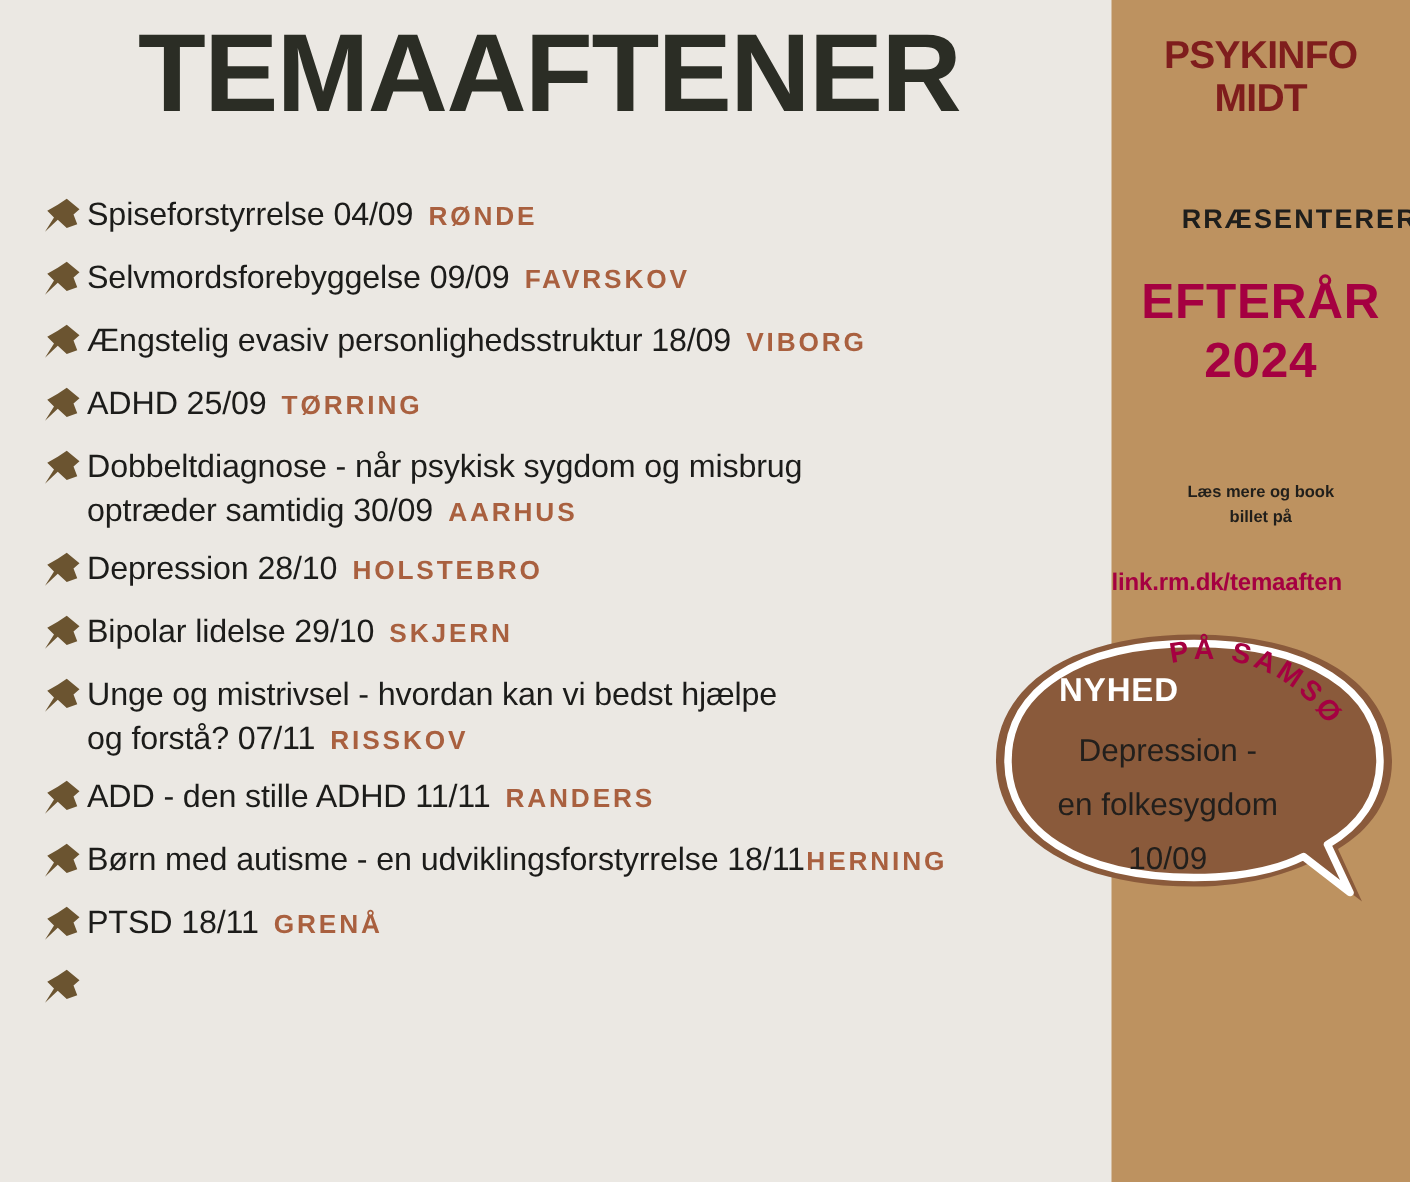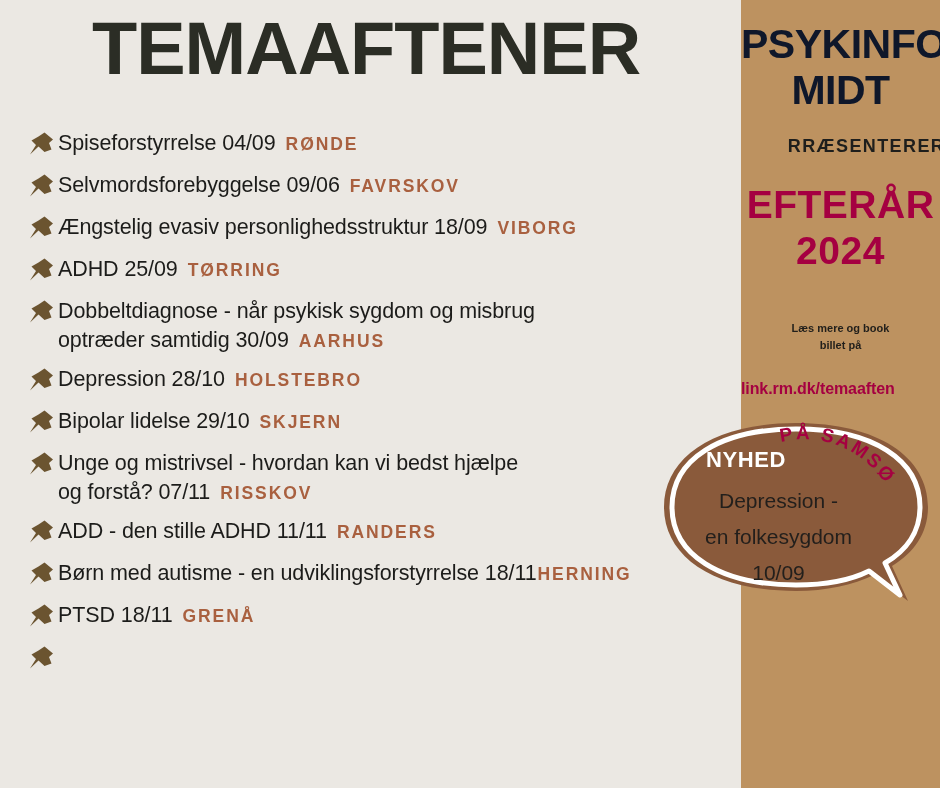--- a/index.html
+++ b/index.html
@@ -25,23 +25,23 @@
     height: 788px;
     background: #BD9260;
     overflow: hidden;
   }
   .sb-brand {
     position: absolute;
     top: 22px;
     left: 0;
     width: 199px;
     text-align: center;
-    color: #0f172a;
+    color: #7f1d1d;
     font-weight: bold;
-    font-size: 41px;
+    font-size: 26px;
     line-height: 1.12;
     letter-spacing: -0.5px;
   }
   .sb-presents {
     position: absolute;
     top: 136px;
     left: 0;
     width: 199px;
     text-align: center;
     color: #1E1E1C;
@@ -51,21 +51,21 @@
     margin-left: 26px;
   }
   .sb-season {
     position: absolute;
     top: 182px;
     left: 0;
     width: 199px;
     text-align: center;
     color: #A50041;
     font-weight: bold;
-    font-size: 39px;
+    font-size: 33px;
     line-height: 1.18;
     letter-spacing: 0.5px;
   }
   .sb-book {
     position: absolute;
     top: 320px;
     left: 8px;
     width: 183px;
     text-align: center;
     color: #211F1B;
@@ -210,21 +210,21 @@
         </span>
       <span class="event-text"><span>Spiseforstyrrelse 04/09</span><span class="city">RØNDE</span></span>
     </div>
 
     <div class="event-row">
       <span class="pin-icon">
           <svg width="34" height="30" viewBox="0 0 34 30">
             <path d="M20.5 2.5 L29 9.5 L25 13 L27.5 19.5 L20.5 22 L14.5 16.5 L6 24.5 L12 15 L7.5 10.5 L14.5 6.5 Z" fill="#6B5430"></path>
           </svg>
         </span>
-      <span class="event-text"><span>Selvmordsforebyggelse 09/06</span><span class="city">FAVRSKOV</span></span>
+      <span class="event-text"><span>Selvmordsforebyggelse 09/09</span><span class="city">FAVRSKOV</span></span>
     </div>
 
     <div class="event-row">
       <span class="pin-icon">
           <svg width="34" height="30" viewBox="0 0 34 30">
             <path d="M20.5 2.5 L29 9.5 L25 13 L27.5 19.5 L20.5 22 L14.5 16.5 L6 24.5 L12 15 L7.5 10.5 L14.5 6.5 Z" fill="#6B5430"></path>
           </svg>
         </span>
       <span class="event-text"><span>Ængstelig evasiv personlighedsstruktur 18/09</span><span class="city">VIBORG</span></span>
     </div>

